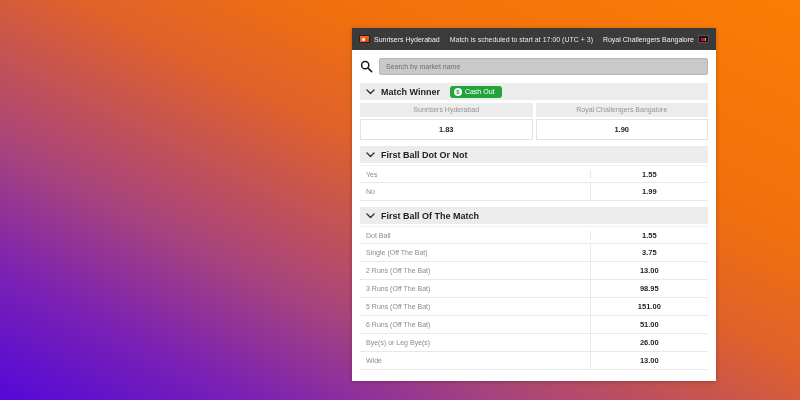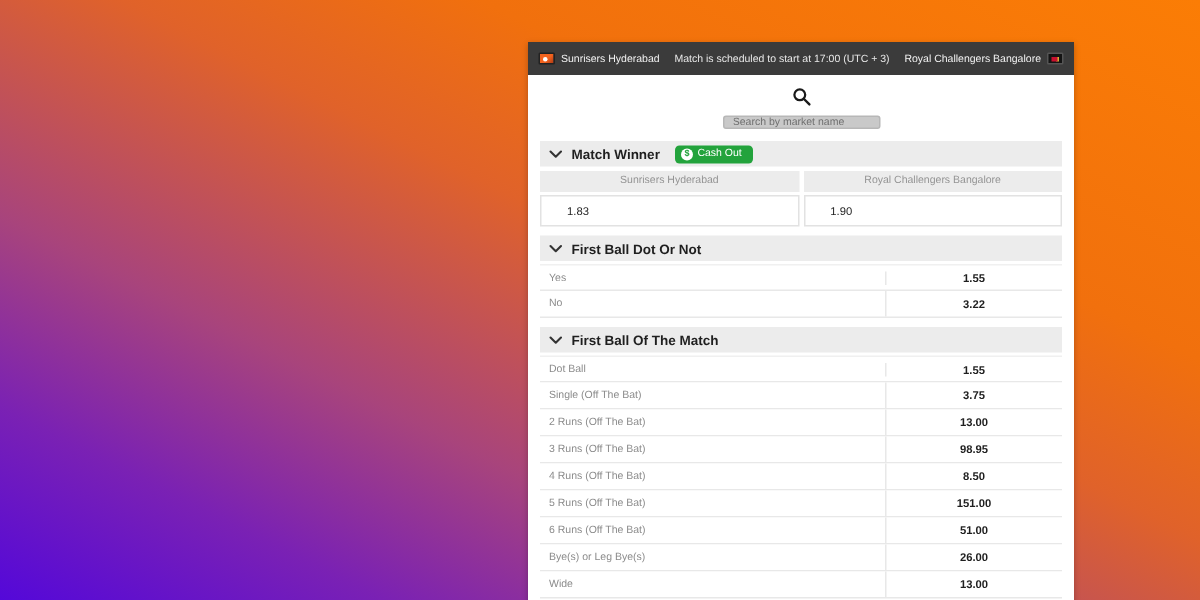--- a/index.html
+++ b/index.html
@@ -29,21 +29,21 @@
   .flag-srh { background:linear-gradient(135deg,#f4641e 55%,#b03a14 100%); border:1px solid #222; }
   .flag-srh::after { content:""; position:absolute; left:2px; top:2px; width:3px; height:3px; background:#ffffff; border-radius:50%; }
   .flag-rcb { background:#141414; border:1px solid #555; }
   .flag-rcb::after { content:""; position:absolute; left:2px; top:2px; width:4px; height:3px; background:#c8102e; }
   .flag-rcb::before { content:""; position:absolute; right:2px; top:2px; width:2px; height:3px; background:#d4af37; }
   .status-text { color:#e8e8e8; font-size:7px; }
 
   .panel-body { padding:5px 8px 5px; background:#ffffff; }
 
   
-  .search-row { display:flex; align-items:center; gap:6px; margin:3px 0 8px;flex-direction:column; }
+  .search-row { display:flex; align-items:center; gap:6px; margin:3px 0 8px; }
   .search-icon-svg { flex:0 0 auto; }
   .search-input {
     flex:1; height:17px; background:#c9c9c9; border:1px solid #b7b7b7;
     border-radius:2px; font-size:7px; color:#444; padding:0 6px;
     font-family:"Liberation Sans", sans-serif;
   }
   .search-input::placeholder { color:#6f6f6f; }
 
   
   .market { margin-bottom:6px; }
@@ -68,22 +68,22 @@
 
   
   .mw-names { display:flex; gap:3px; margin-top:3px; }
   .mw-name-cell {
     flex:1; background:#ececec; color:#949494; font-size:7px;
     text-align:center; padding:3px 0 4px;
   }
   .mw-odds { display:flex; gap:3px; margin-top:2px; }
   .mw-odds-cell {
     flex:1; background:#ffffff; border:1px solid #e2e2e2;
-    text-align:left; font-size:7.5px; font-weight:normal; color:#1f1f1f;
-    padding:5px 17px; cursor:pointer;
+    text-align:center; font-size:7.5px; font-weight:bold; color:#1f1f1f;
+    padding:5px 0; cursor:pointer;
   }
 
   
   .rows { margin-top:2px; }
   .sel-row {
     display:flex; height:18px; align-items:stretch;
     border-bottom:1px solid #e8e8e8; background:#ffffff; cursor:pointer;
   }
   .sel-row:first-child { border-top:1px solid #f0f0f0;align-items:center; }
   .sel-label {
@@ -150,21 +150,21 @@
         </svg>
         <span class="market-title">First Ball Dot Or Not</span>
       </div>
       <div class="rows">
         <div class="sel-row">
           <span class="sel-label">Yes</span>
           <span class="sel-odds">1.55</span>
         </div>
         <div class="sel-row">
           <span class="sel-label">No</span>
-          <span class="sel-odds">3.22</span>
+          <span class="sel-odds">1.99</span>
         </div>
       </div>
     </div>
 
     <div class="market">
       <div class="market-header">
         <svg class="chev" width="9" height="7" viewBox="0 0 9 7">
           <polyline points="1,2 4.5,5.5 8,2" fill="none" stroke="#333" stroke-width="1.4" stroke-linecap="round" stroke-linejoin="round"></polyline>
         </svg>
         <span class="market-title">First Ball Of The Match</span>
@@ -180,24 +180,20 @@
         </div>
         <div class="sel-row">
           <span class="sel-label">2 Runs (Off The Bat)</span>
           <span class="sel-odds">13.00</span>
         </div>
         <div class="sel-row">
           <span class="sel-label">3 Runs (Off The Bat)</span>
           <span class="sel-odds">98.95</span>
         </div>
         <div class="sel-row">
-          <span class="sel-label">4 Runs (Off The Bat)</span>
-          <span class="sel-odds">8.50</span>
-        </div>
-        <div class="sel-row">
           <span class="sel-label">5 Runs (Off The Bat)</span>
           <span class="sel-odds">151.00</span>
         </div>
         <div class="sel-row">
           <span class="sel-label">6 Runs (Off The Bat)</span>
           <span class="sel-odds">51.00</span>
         </div>
         <div class="sel-row">
           <span class="sel-label">Bye(s) or Leg Bye(s)</span>
           <span class="sel-odds">26.00</span>

